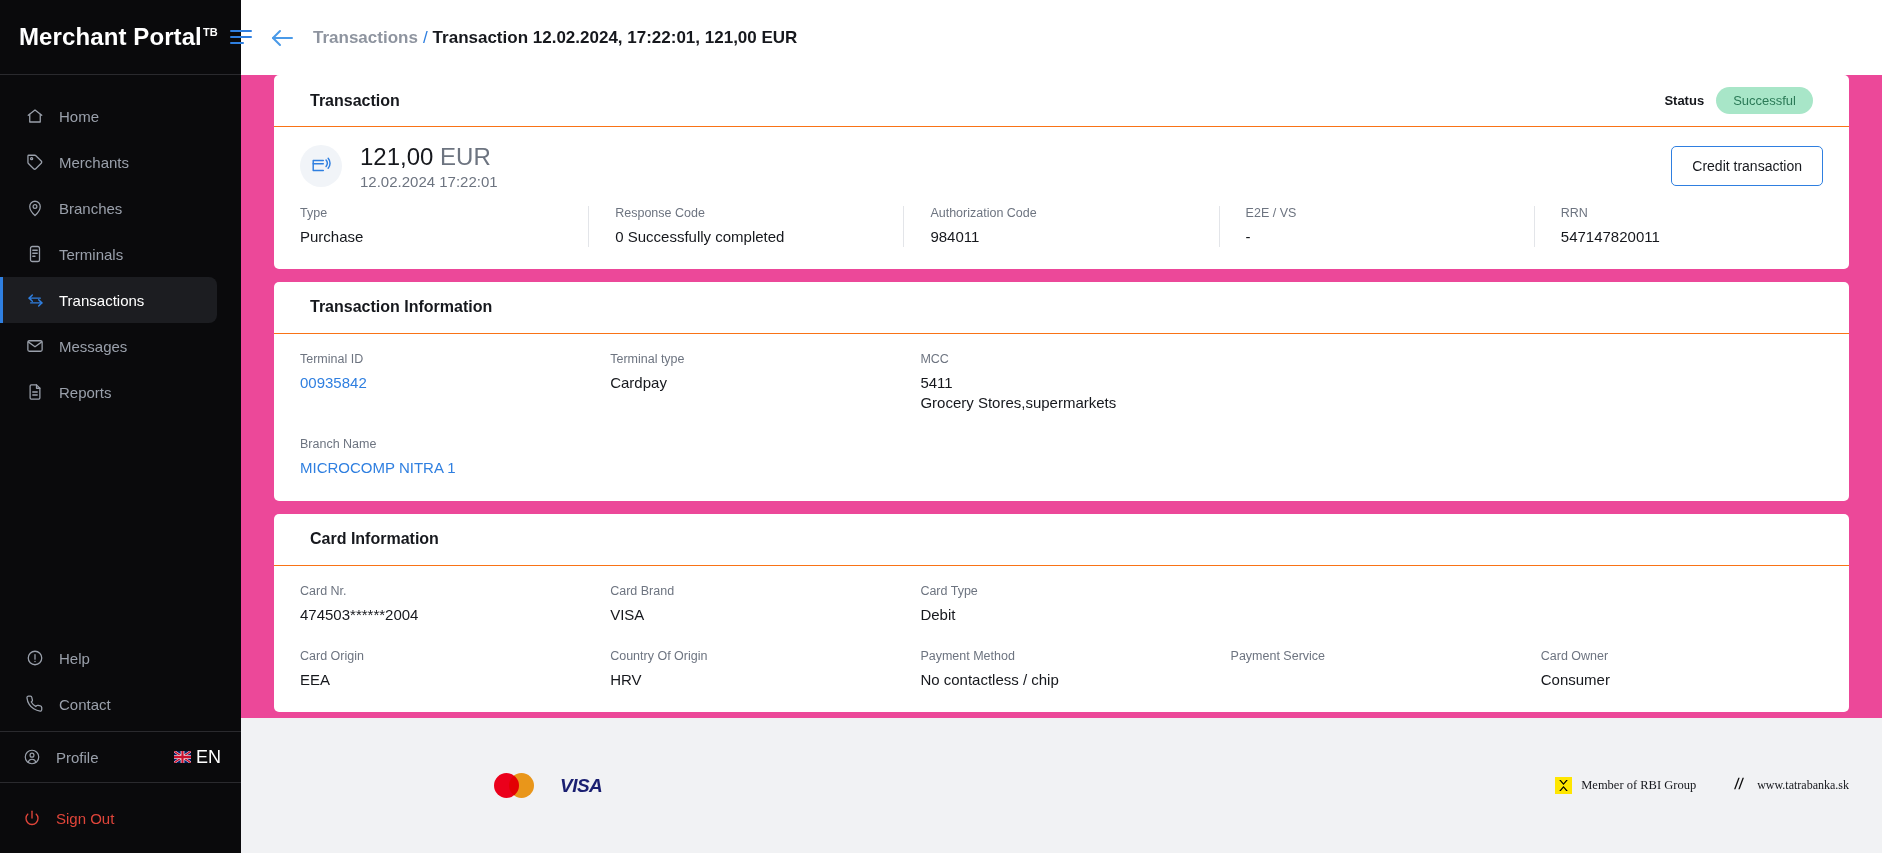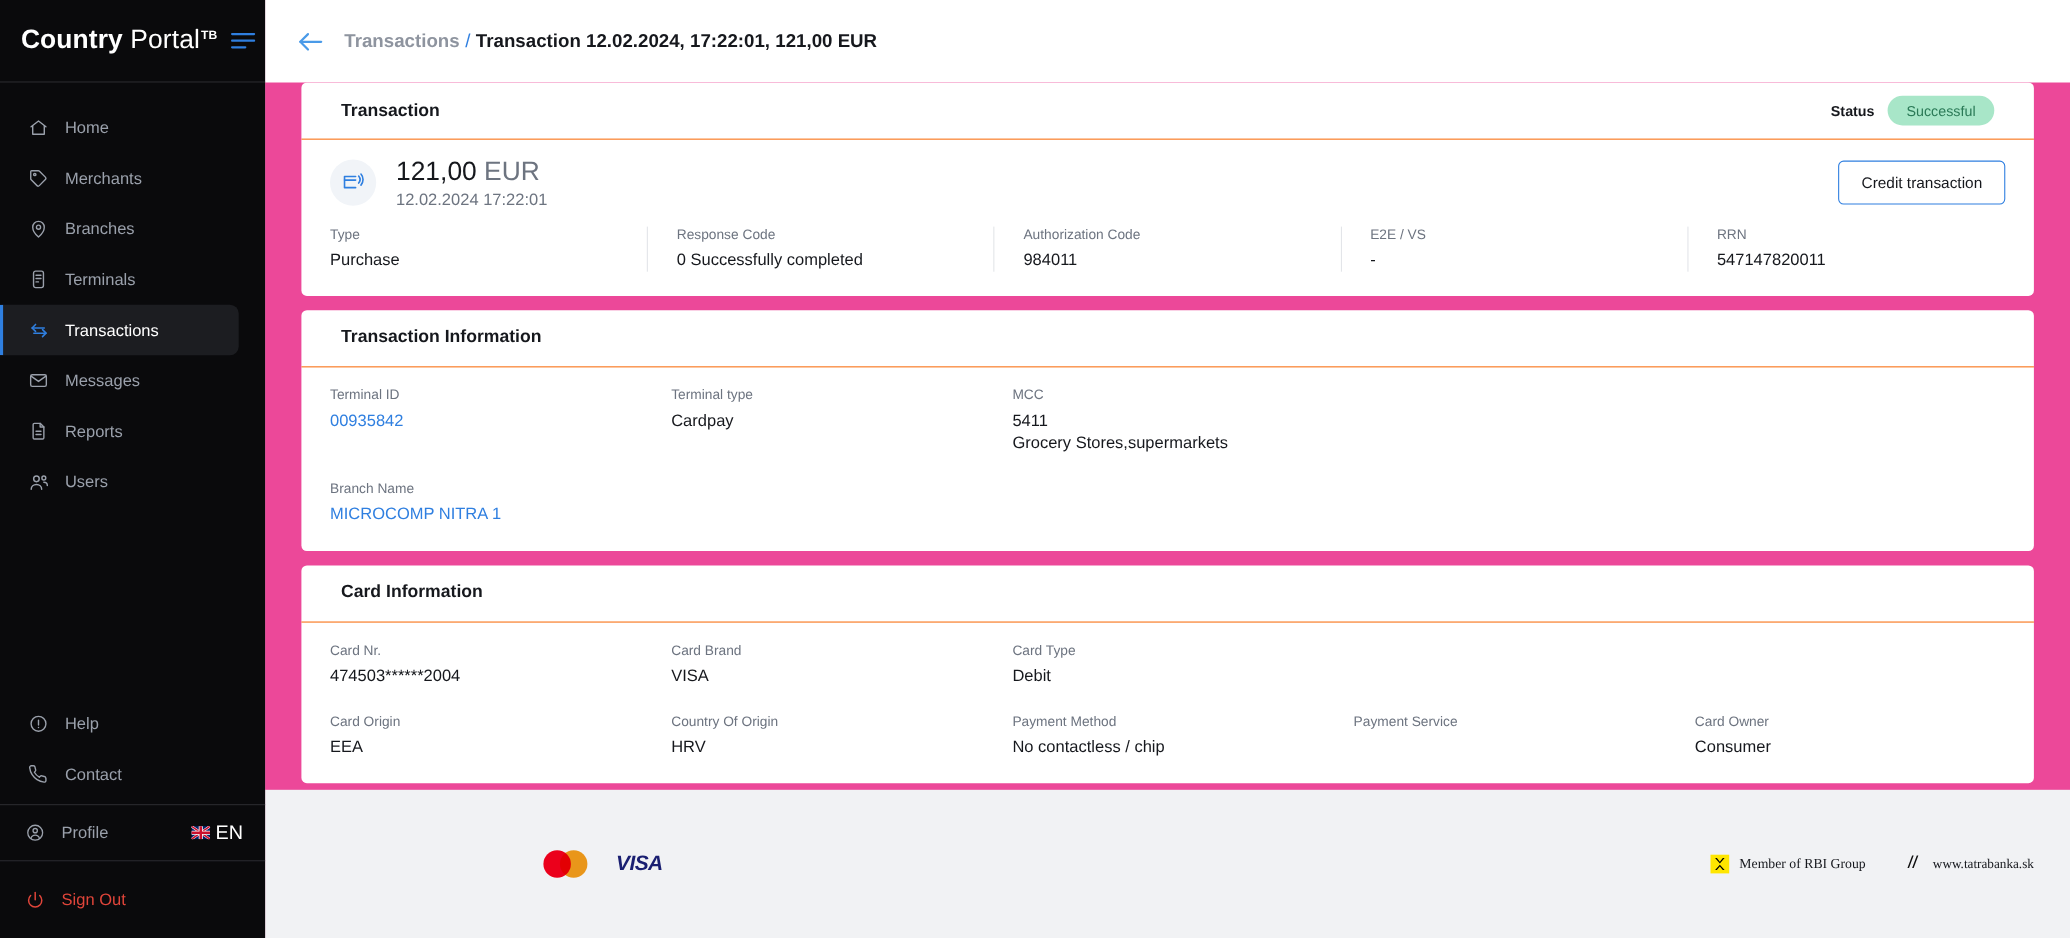--- a/index.html
+++ b/index.html
@@ -20,21 +20,21 @@
     position: relative;
   }
   .brand {
     height: 75px;
     display: flex; align-items: center;
     padding-left: 19px;
     border-bottom: 1px solid #2a2a2e;
   }
   .brand-text { font-size: 24px; color: #ffffff; letter-spacing: .1px; white-space: nowrap; }
   .brand-text .b { font-weight: bold; }
-  .brand-text .n { font-weight: normal; }
+  .brand-text .n { font-weight: bold; }
   .brand-tm { font-size: 11px; font-weight: bold; vertical-align: super; margin-left: 1px; }
   .hamburger { margin-left: 12px; display: flex; flex-direction: column; gap: 4px; cursor: pointer; }
   .hamburger i { display: block; height: 2px; background: #2f7fe0; border-radius: 1px; }
   .hamburger i:nth-child(1) { width: 22px; }
   .hamburger i:nth-child(2) { width: 22px; }
   .hamburger i:nth-child(3) { width: 14px; }
 
   .nav { padding-top: 18px; }
   .nav-item {
     display: flex; align-items: center; gap: 14px;
@@ -151,21 +151,21 @@
 </style>
 </head>
 <body>
 
 <div class="app">
 
   <aside class="sidebar">
 
     <div class="brand">
       <div class="brand-text">
-        <span class="b">Country</span><span class="n"> Portal</span><span class="brand-tm">TB</span>
+        <span class="b">Merchant</span><span class="n"> Portal</span><span class="brand-tm">TB</span>
       </div>
       <div class="hamburger">
           <i></i>
           <i></i>
           <i></i>
         </div>
     </div>
 
     <nav class="nav">
 
@@ -238,31 +238,20 @@
           <svg width="18" height="18" viewBox="0 0 24 24" fill="none" stroke="#9aa0ab" stroke-width="1.7" stroke-linecap="round" stroke-linejoin="round">
               <path d="M14 2.5H7a1.5 1.5 0 0 0-1.5 1.5v16A1.5 1.5 0 0 0 7 21.5h10a1.5 1.5 0 0 0 1.5-1.5V7z"></path>
               <path d="M14 2.5V7h4.5"></path>
               <path d="M9 12h6"></path>
               <path d="M9 16h6"></path>
             </svg>
         </span>
         <span>Reports</span>
       </div>
 
-      <div class="nav-item">
-        <span class="icon">
-          <svg width="19" height="19" viewBox="0 0 24 24" fill="none" stroke="#9aa0ab" stroke-width="1.7" stroke-linecap="round" stroke-linejoin="round">
-              <circle cx="9" cy="8" r="3.2"></circle>
-              <path d="M3 20c0-3.3 2.7-5.5 6-5.5s6 2.2 6 5.5"></path>
-              <circle cx="17.5" cy="7" r="2.2"></circle>
-              <path d="M17.5 12c2.4 0 4 1.6 4 3.6"></path>
-            </svg>
-        </span>
-        <span>Users</span>
-      </div>
     </nav>
 
     <div class="nav-spacer"></div>
 
     <div class="nav-bottom">
       <div class="nav-item">
         <span class="icon">
           <svg width="18" height="18" viewBox="0 0 24 24" fill="none" stroke="#9aa0ab" stroke-width="1.7" stroke-linecap="round">
               <circle cx="12" cy="12" r="9"></circle>
               <path d="M12 7.5v6"></path>

